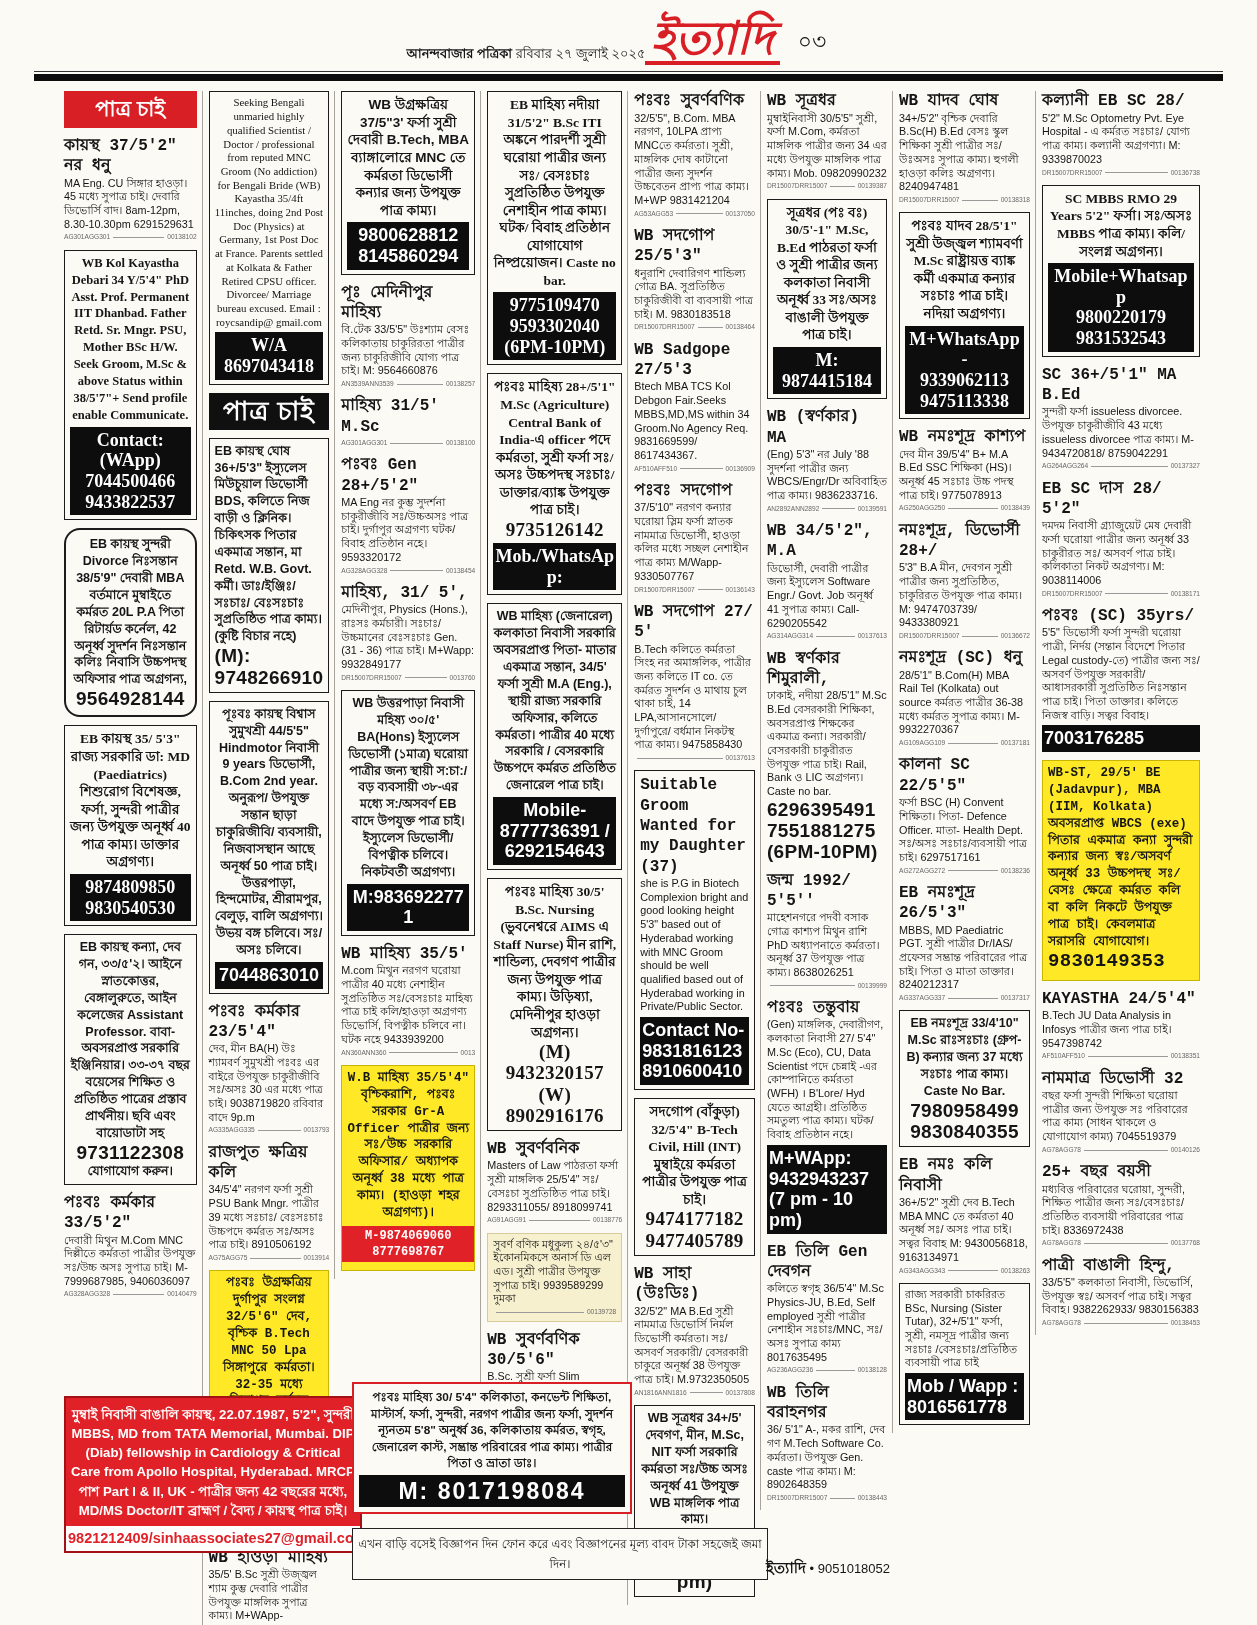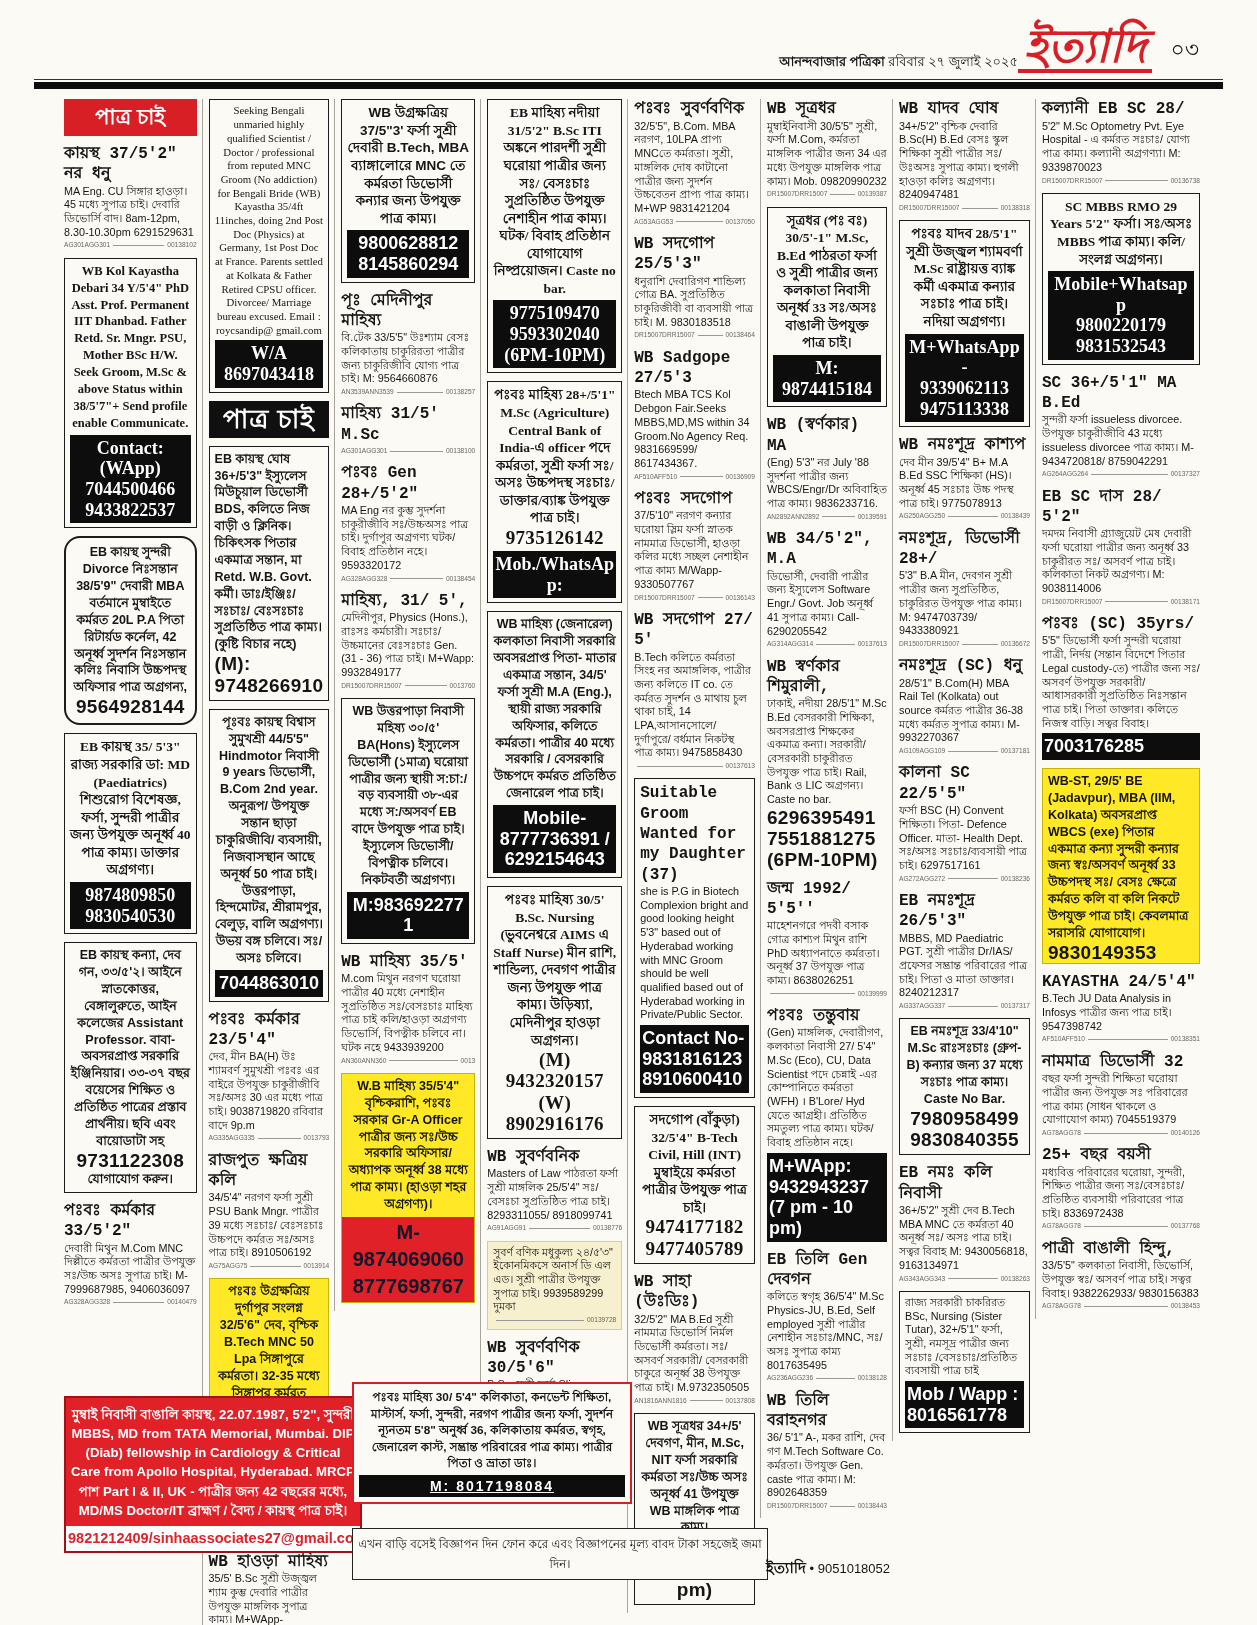--- a/index.html
+++ b/index.html
@@ -1,19 +1,19 @@
 <!DOCTYPE html>
 <html><head>
 <meta charset="utf-8">
 <style>
   html,body{margin:0;padding:0;background:#d8d6d0;}
   .page{width:1257px;height:1625px;background:#fbfaf5;position:relative;overflow:hidden;
         font-family:"Liberation Sans","DejaVu Sans",sans-serif;color:#151515;margin:0 auto;}
   
-  .hdr{display:flex;justify-content:flex-end;align-items:flex-end;padding:26px 58px 2px 34px;}
+  .hdr{display:flex;justify-content:center;align-items:flex-end;padding:18px 58px 2px 34px;}
   .hdr-left{font-size:13px;}
   .mast{font-weight:bold;}
   .hdr-right{display:flex;align-items:flex-end;gap:18px;}
   .logo{color:#d81f26;font-size:46px;line-height:0.9;font-weight:bold;
         font-family:"Liberation Serif","DejaVu Serif",serif;font-style:italic;border-bottom:4px solid #d81f26;padding:0 6px 2px 6px;}
   .pageno{font-size:22px;padding-bottom:4px;}
   .rule-thin{height:1px;background:#333;margin:4px 34px 2px 34px;}
   .rule-thick{height:7px;background:#0d0d0d;margin:0 34px 10px 34px;}
   
   .main{display:flex;align-items:flex-start;gap:0;padding:0 52px 0 64px;}
@@ -23,36 +23,36 @@
   .ad .head{font-weight:bold;font-size:16px;font-family:Liberation Mono, monospace;}
   .box{border:1.6px solid #1c1c1c;padding:4px 5px;}
   .rbox{border:2.2px solid #1c1c1c;border-radius:16px;padding:6px 7px;}
   .ctr{text-align:center;}
   .serif{font-family:"Liberation Serif","DejaVu Serif",serif;}
   .bigfont{font-size:13.5px;font-weight:bold;line-height:1.3;}
   .midfont{font-size:12.5px;font-weight:bold;line-height:1.35;}
   .big{font-weight:bold;font-size:19px;line-height:1.12;letter-spacing:.3px;}
   .inv{background:#0d0d0d;color:#fff;font-weight:bold;padding:3px 2px;margin-top:3px;}
   .inv div{font-size:18px;line-height:1.15;}
-  .yellow{background:#ffe927;border:1px solid #c9b400;padding:4px 5px 0 5px;}
+  .yellow{background:#ffe927;border:1px solid #c9b400;padding:4px 5px 8px 5px;font-family:Liberation Mono, monospace;}
   .cream{background:#f7f0cf;border:1px solid #d8cb9a;padding:4px 5px;}
   .redfoot{background:#e02127;text-align:center;font-weight:bold;padding:2px;margin:4px -5px 0 -5px;}
-  .redfoot .dk{color:#0f172a;font-size:20px;}
+  .redfoot .dk{color:#ffffff;font-size:12px;}
   .redfoot .yl{color:#ffe927;font-size:17px;}
   .code{display:flex;justify-content:space-between;align-items:center;font-size:6.6px;color:#666;margin-top:2px;}
   .code .dash{flex:1;border-top:1px solid #999;margin:0 3px;}
   .redhead{background:#d81f26;color:#fff;text-align:center;font-weight:bold;font-size:21px;padding:5px 2px;}
   .blackhead{background:#101010;color:#fff;text-align:center;font-weight:bold;font-size:26px;padding:2px;letter-spacing:1px;}
   
   .redbig{position:absolute;left:64px;top:1396px;width:284px;background:#e02127;border:2px solid #a31116;
           color:#fff;font-weight:bold;text-align:center;font-size:13.2px;line-height:1.45;padding:7px 5px 0 5px;}
   .redbig .contact{background:#fff;color:#e02127;font-size:14.5px;margin:6px -5px 0 -5px;padding:2px;}
   .mah{position:absolute;left:352px;top:1382px;width:266px;background:#fbfaf5;border:2.5px solid #d81f26;
        text-align:center;font-weight:bold;font-size:11.8px;line-height:1.4;padding:5px;}
-  .mah .inv div{font-size:14px;letter-spacing:2px;text-decoration:underline;}
+  .mah .inv div{font-size:23px;letter-spacing:2px;}
   .notice{position:absolute;left:352px;top:1528px;width:404px;background:#fbfaf5;border:1.4px solid #222;
           text-align:center;font-size:11.8px;line-height:1.7;padding:5px;}
   .footright{position:absolute;left:766px;top:1556px;width:230px;font-size:13px;}
   .footright b{font-size:15px;}
 </style>
 </head>
 <body>
 
 <div class="page">
   <div class="hdr">

